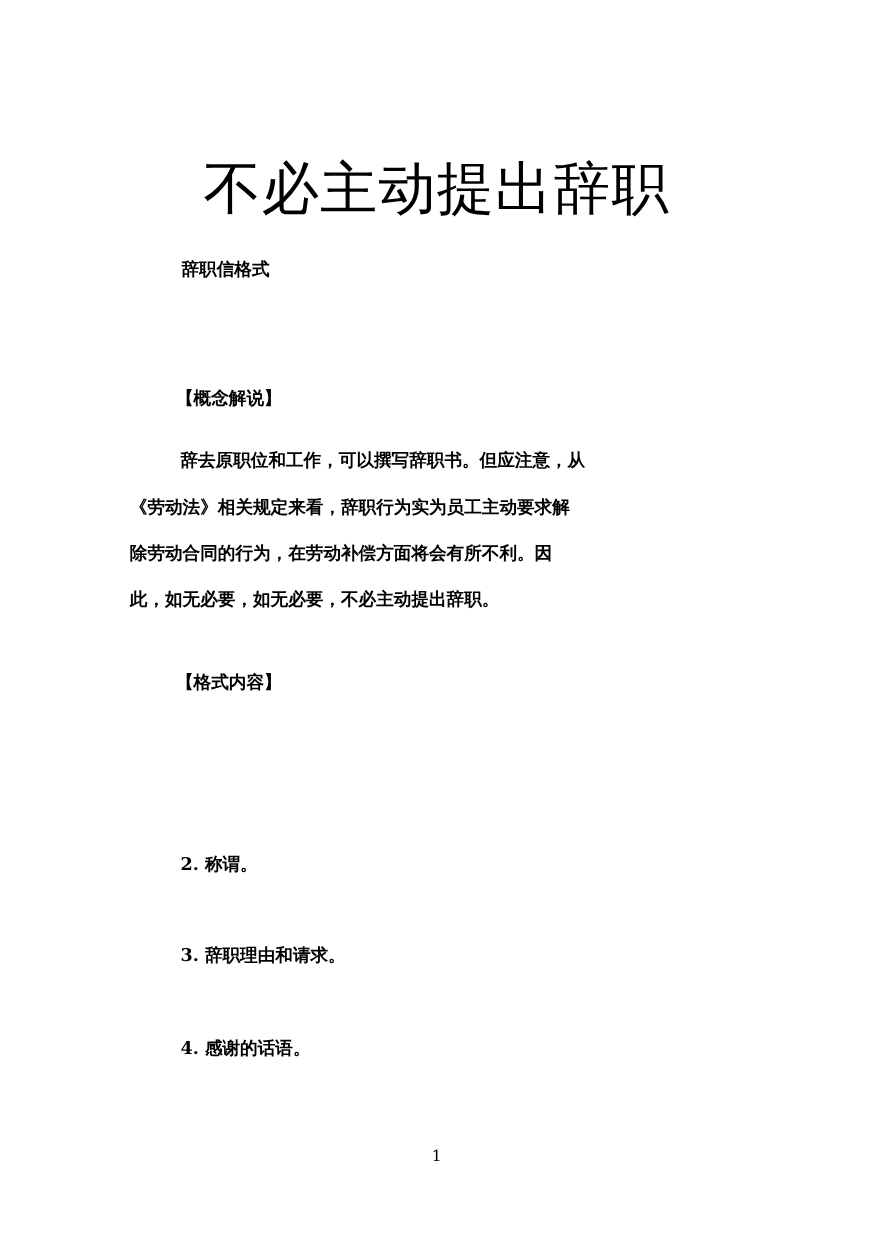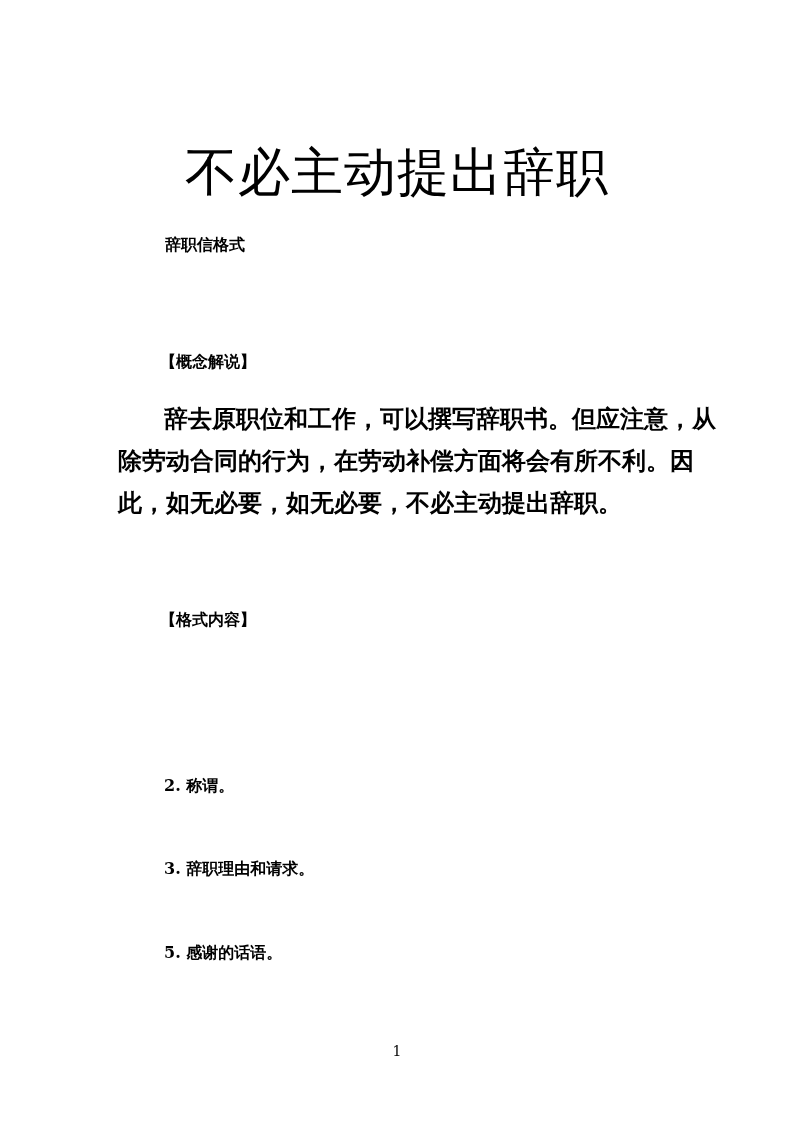--- a/index.html
+++ b/index.html
@@ -40,21 +40,21 @@
       font-weight: bold;
       line-height: 26px;
       white-space: nowrap;
       margin: 0;
     }
     .para {
       position: absolute;
       left: 118px;
       top: 398px;
       width: 545px;
-      font-size: 24px;
+      font-size: 16px;
       font-weight: bold;
       line-height: 42px;
       margin: 0;
     }
     .para span {
       display: block;
       white-space: nowrap;
     }
     .page-number {
       position: absolute;
@@ -72,25 +72,26 @@
 <div class="page">
 
   <h1 class="title">不必主动提出辞职</h1>
 
   <p class="line" style="left:165px; top:232px;">辞职信格式</p>
 
   <p class="line" style="left:160px; top:317px;margin-top:32px;">【概念解说】</p>
 
   <div class="para">
     <span style="padding-left:46px;">辞去原职位和工作，可以撰写辞职书。但应注意，从</span>
+    <span>《劳动法》相关规定来看，辞职行为实为员工主动要求解</span>
     <span>除劳动合同的行为，在劳动补偿方面将会有所不利。因</span>
     <span>此，如无必要，如无必要，不必主动提出辞职。</span>
   </div>
 
   <p class="line" style="left:160px; top:607px;">【格式内容】</p>
 
   <p class="line" style="left:164px; top:773px;">2. 称谓。</p>
   <p class="line" style="left:164px; top:856px;">3. 辞职理由和请求。</p>
-  <p class="line" style="left:164px; top:940px;">5. 感谢的话语。</p>
+  <p class="line" style="left:164px; top:940px;">4. 感谢的话语。</p>
 
   <div class="page-number">1</div>
 
 </div>
 
 </body></html>

